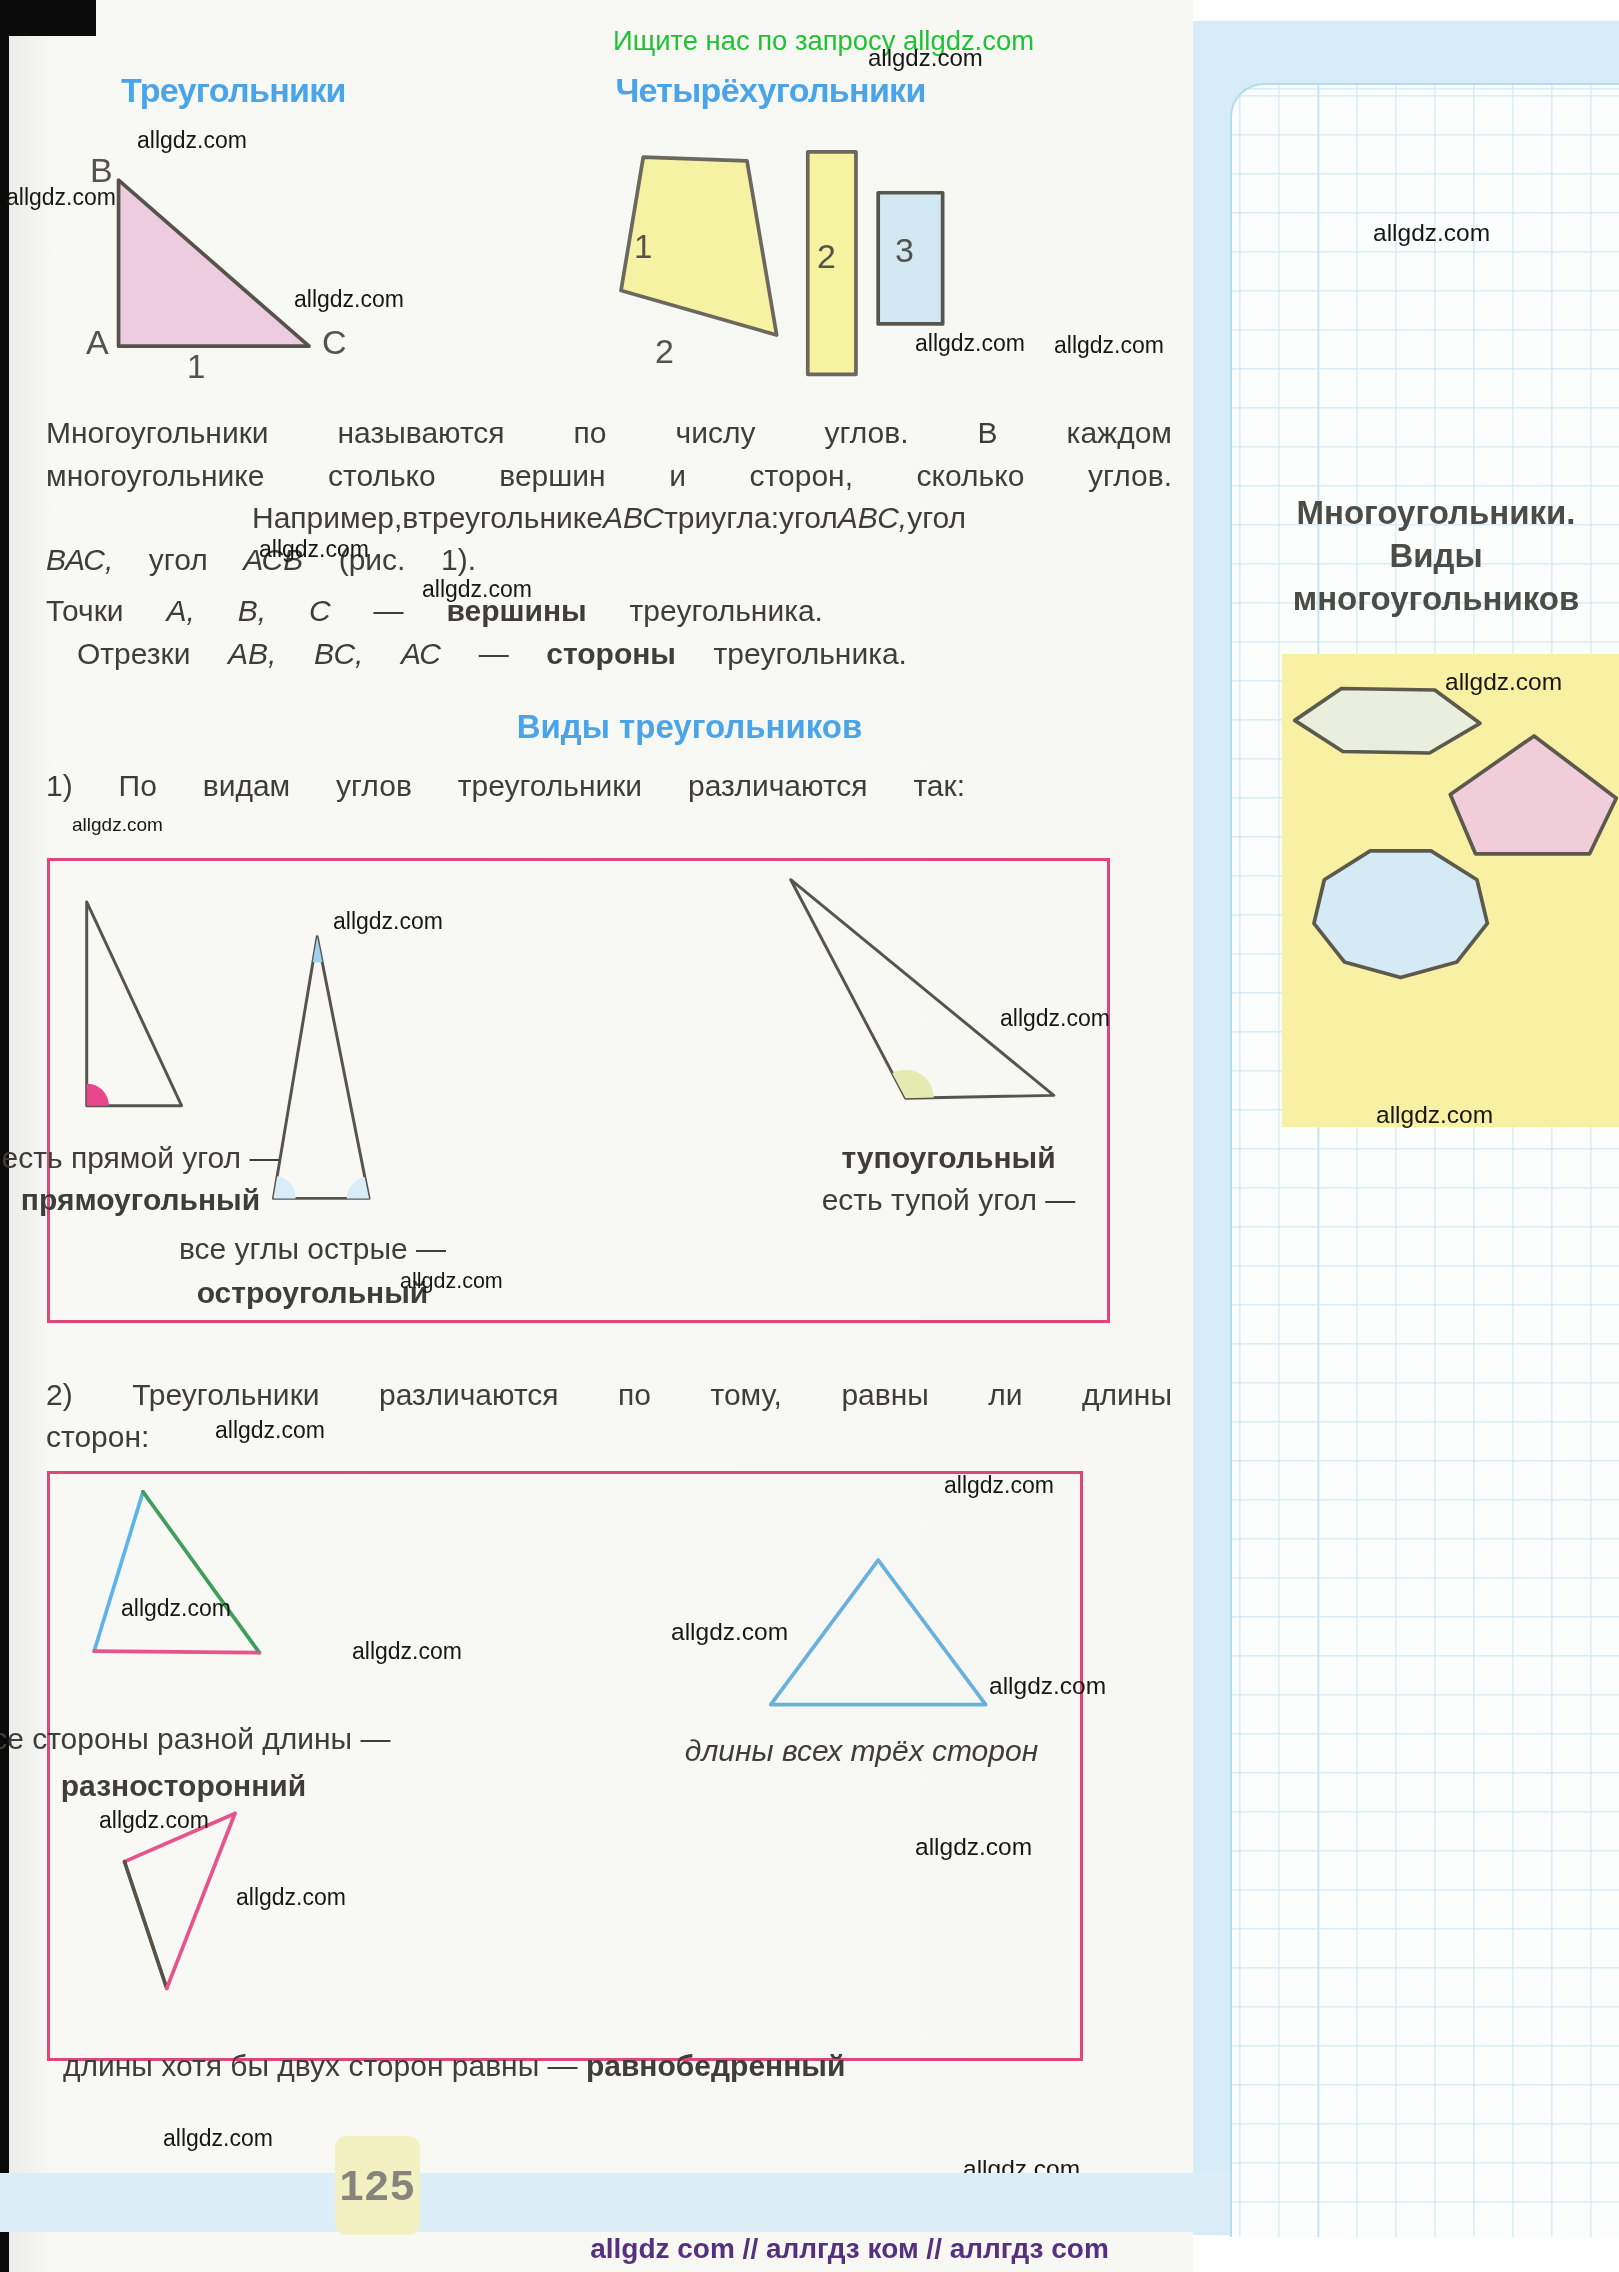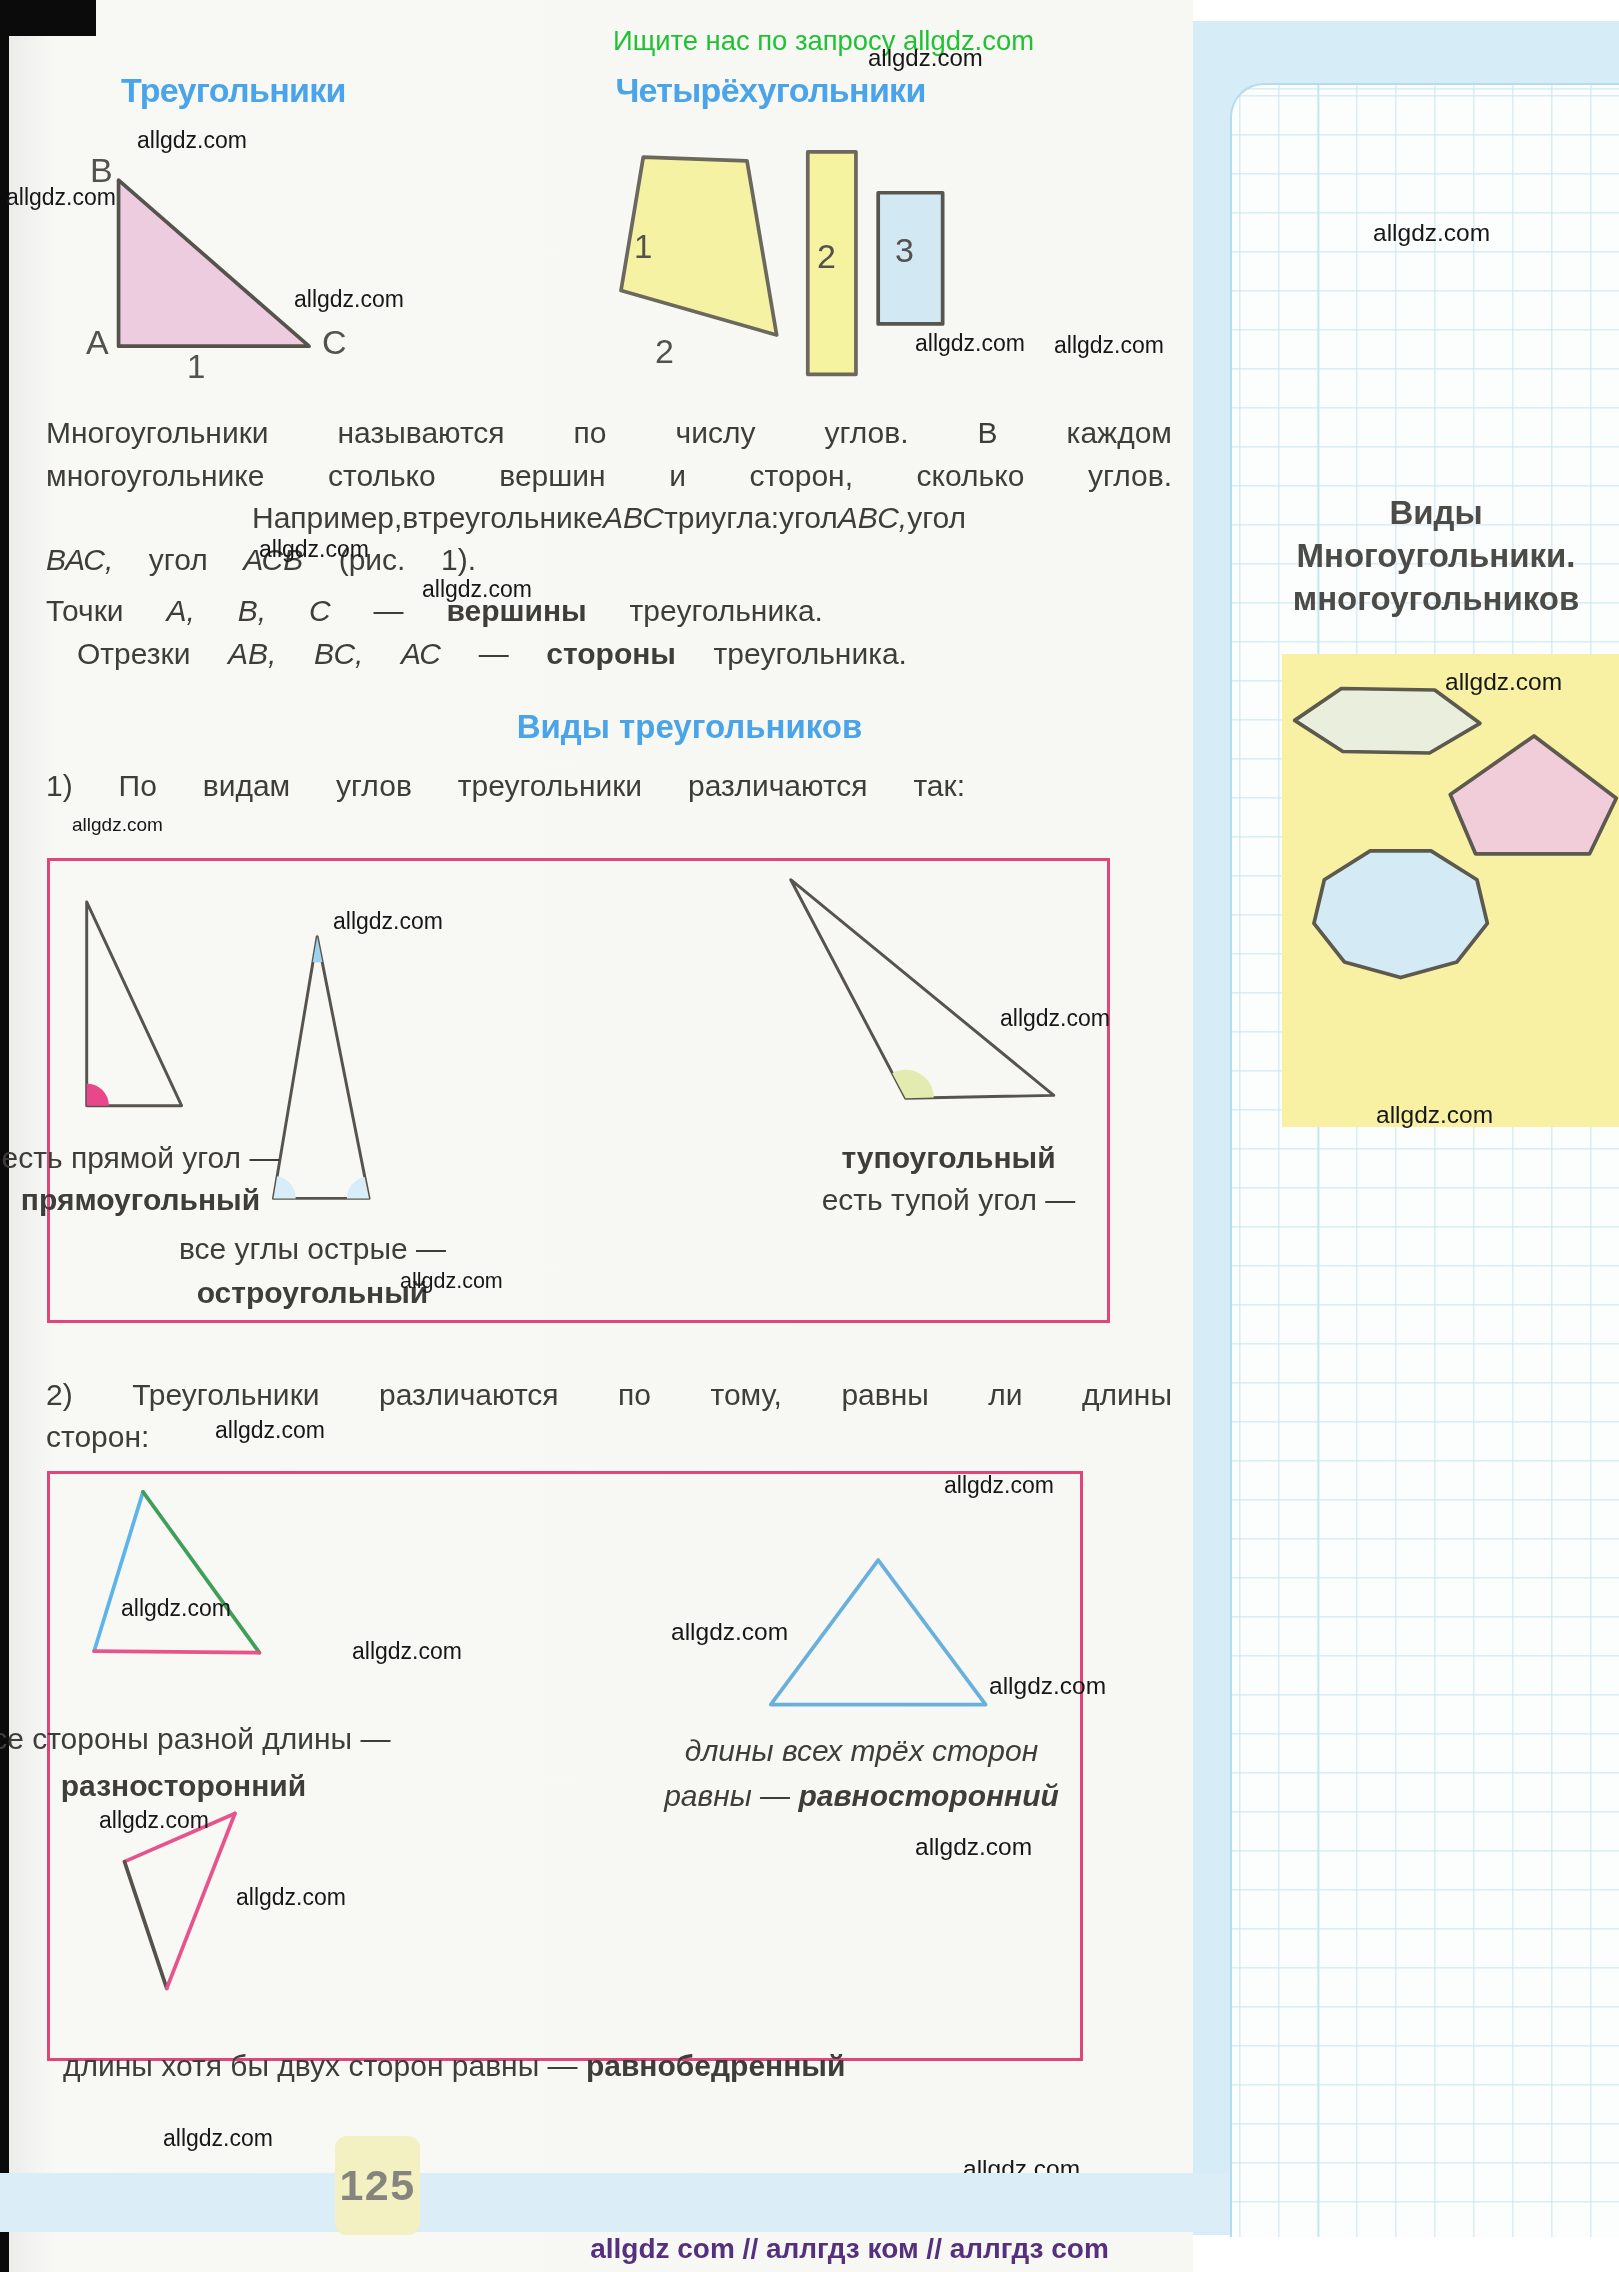--- a/index.html
+++ b/index.html
@@ -60,22 +60,22 @@
   <div class="sidebar-band"></div>
   <div class="grid-card"></div>
   <div class="yellow-panel"></div>
 
   <div class="promo">Ищите нас по запросу allgdz.com</div>
   <div class="h1">Треугольники</div>
   <div class="h2">Четырёхугольники</div>
   <div class="h-kinds">Виды  треугольников</div>
 
   <div class="side-title">
+    <div>Многоугольники.</div>
     <div>Виды</div>
-    <div>Многоугольники.</div>
     <div>многоугольников</div>
   </div>
 
   <div class="box" id="box1"></div>
   <div class="box" id="box2"></div>
 
   <svg class="figures" viewBox="0 0 2186 3067">
       <polygon points="160,243 160,467 417,467" fill="#edccdf" stroke="#56534d" stroke-width="5" stroke-linejoin="round" stroke-linecap="round"></polygon>
       <polygon points="868,212 1008,217 1048,452 838,392" fill="#f5f2a3" stroke="#6b685e" stroke-width="5" stroke-linejoin="round" stroke-linecap="round"></polygon>
       <polygon points="1090,205 1155,205 1155,505 1090,505" fill="#f5f2a0" stroke="#6b685e" stroke-width="5" stroke-linejoin="round" stroke-linecap="round"></polygon>
@@ -212,21 +212,20 @@
       <div class="label" style="left: 504px; width: 889px; text-align: center; top: 1137px; font-size: 30px; line-height: 42px;">
         <div><span class="b">тупоугольный</span></div>
         <div><span>есть тупой угол —</span></div>
       </div>
       <div class="label" style="left: -261px; width: 889px; text-align: center; top: 1715px; font-size: 30px; line-height: 47px;">
         <div><span>все стороны разной длины —</span></div>
         <div><span class="b">разносторонний</span></div>
       </div>
       <div class="label" style="left: 417px; width: 889px; text-align: center; top: 1728px; font-size: 30px; line-height: 45px; font-style: italic;">
         <div><span>длины всех трёх сторон</span></div>
-        <div><span>равны — </span><span class="b">равносторонний</span></div>
       </div>
       <div class="label" style="left: 63px; top: 2005px; font-size: 30px; margin-top: 44px;">
         <div><span>длины хотя бы двух сторон  равны — </span><span class="b">равнобедренный</span></div>
       </div>
     </div>
   <div id="watermarks">
       <div class="wm" style="left: 868px; top: 44px; font-size: 24px;">allgdz.com</div>
       <div class="wm" style="left: 137px; top: 127px; font-size: 23px;">allgdz.com</div>
       <div class="wm" style="left: 6px; top: 184px; font-size: 23px;">allgdz.com</div>
       <div class="wm" style="left: 294px; top: 286px; font-size: 23px;">allgdz.com</div>

